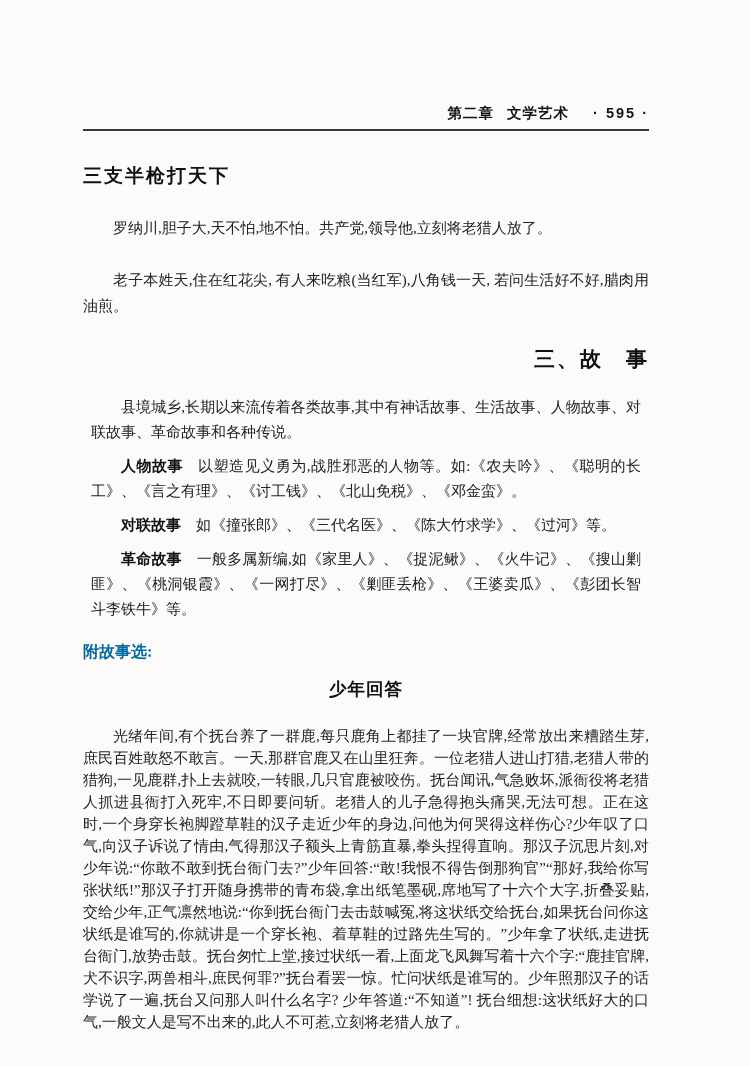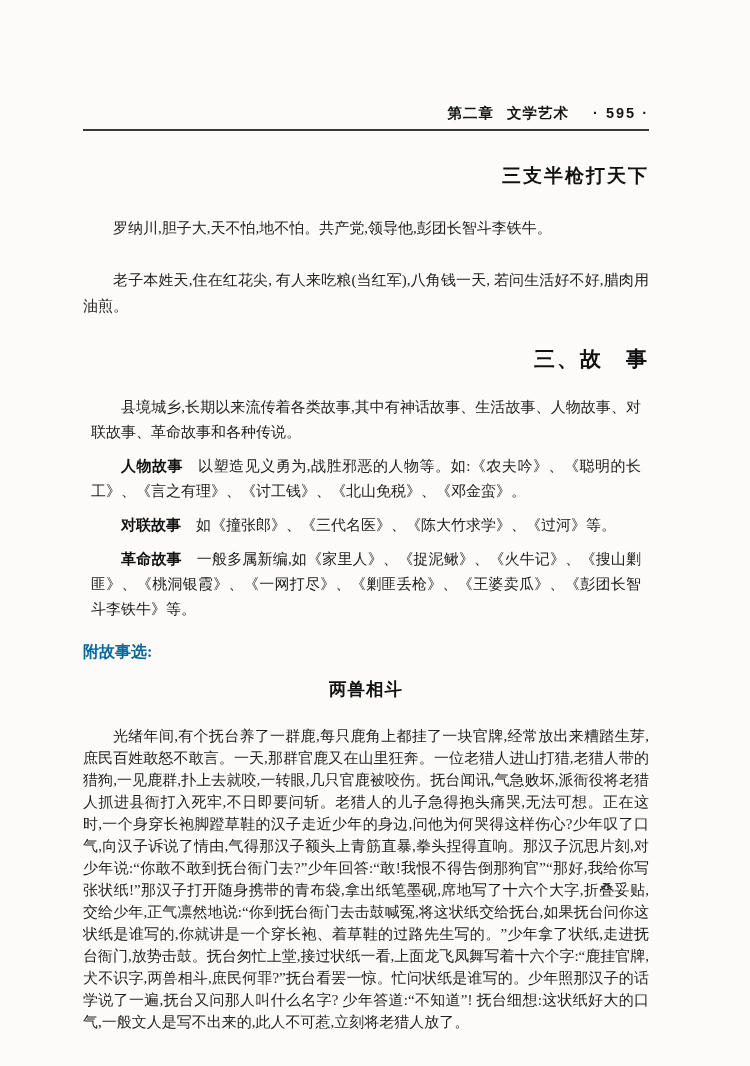--- a/index.html
+++ b/index.html
@@ -27,21 +27,21 @@
   }
   .running-head .sep { margin-left: 13px; }
   .running-head .pagenum { margin-left: 24px; letter-spacing: 2px; }
   .rule {
     margin-top: 7px;
     border-bottom: 2px solid #383838;
     height: 0;
   }
   .song-title {
     margin: 32px 0 0;
-    text-align: right;
+    text-align: left;
     font-family: Liberation Mono, monospace;
     font-weight: bold;
     font-size: 19px;
     letter-spacing: 2px;
     color: #111;
   }
   .verse {
     margin: 26px 0 0;
     font-size: 15px;
     line-height: 26px;
@@ -104,34 +104,34 @@
 <div class="page">
 
   <header>
     <div class="running-head">
       <span>第二章</span><span class="sep">文学艺术</span><span class="pagenum">· 595 ·</span>
     </div>
     <div class="rule"></div>
   </header>
 
   <h2 class="song-title">三支半枪打天下</h2>
-  <p class="verse">罗纳川,胆子大,天不怕,地不怕。共产党,领导他,彭团长智斗李铁牛。</p>
+  <p class="verse">罗纳川,胆子大,天不怕,地不怕。共产党,领导他,立刻将老猎人放了。</p>
 
   <p class="verse">老子本姓天,住在红花尖, 有人来吃粮(当红军),八角钱一天, 若问生活好不好,腊肉用油煎。</p>
 
   <h2 class="section-title">三、故　事</h2>
 
   <p class="para intro">县境城乡,长期以来流传着各类故事,其中有神话故事、生活故事、人物故事、对联故事、革命故事和各种传说。</p>
 
 
   <p class="para category"><span class="cat-label">人物故事</span><span>以塑造见义勇为,战胜邪恶的人物等。如:《农夫吟》、《聪明的长工》、《言之有理》、《讨工钱》、《北山免税》、《邓金蛮》。</span></p>
 
   <p class="para category"><span class="cat-label">对联故事</span><span>如《撞张郎》、《三代名医》、《陈大竹求学》、《过河》等。</span></p>
 
   <p class="para category"><span class="cat-label">革命故事</span><span>一般多属新编,如《家里人》、《捉泥鳅》、《火牛记》、《搜山剿匪》、《桃洞银霞》、《一网打尽》、《剿匪丢枪》、《王婆卖瓜》、《彭团长智斗李铁牛》等。</span></p>
 
   <p class="appendix-label">附故事选:</p>
 
-  <h3 class="story-title">两兽相斗</h3>
+  <h3 class="story-title">少年回答</h3>
 
   <p class="story-body">光绪年间,有个抚台养了一群鹿,每只鹿角上都挂了一块官牌,经常放出来糟踏生芽,庶民百姓敢怒不敢言。一天,那群官鹿又在山里狂奔。一位老猎人进山打猎,老猎人带的猎狗,一见鹿群,扑上去就咬,一转眼,几只官鹿被咬伤。抚台闻讯,气急败坏,派衙役将老猎人抓进县衙打入死牢,不日即要问斩。老猎人的儿子急得抱头痛哭,无法可想。正在这时,一个身穿长袍脚蹬草鞋的汉子走近少年的身边,问他为何哭得这样伤心?少年叹了口气,向汉子诉说了情由,气得那汉子额头上青筋直暴,拳头捏得直响。那汉子沉思片刻,对少年说:“你敢不敢到抚台衙门去?”少年回答:“敢!我恨不得告倒那狗官”“那好,我给你写张状纸!”那汉子打开随身携带的青布袋,拿出纸笔墨砚,席地写了十六个大字,折叠妥贴,交给少年,正气凛然地说:“你到抚台衙门去击鼓喊冤,将这状纸交给抚台,如果抚台问你这状纸是谁写的,你就讲是一个穿长袍、着草鞋的过路先生写的。”少年拿了状纸,走进抚台衙门,放势击鼓。抚台匆忙上堂,接过状纸一看,上面龙飞凤舞写着十六个字:“鹿挂官牌,犬不识字,两兽相斗,庶民何罪?”抚台看罢一惊。忙问状纸是谁写的。少年照那汉子的话学说了一遍,抚台又问那人叫什么名字? 少年答道:“不知道”! 抚台细想:这状纸好大的口气,一般文人是写不出来的,此人不可惹,立刻将老猎人放了。</p>
 
 </div>
 
 </body></html>

